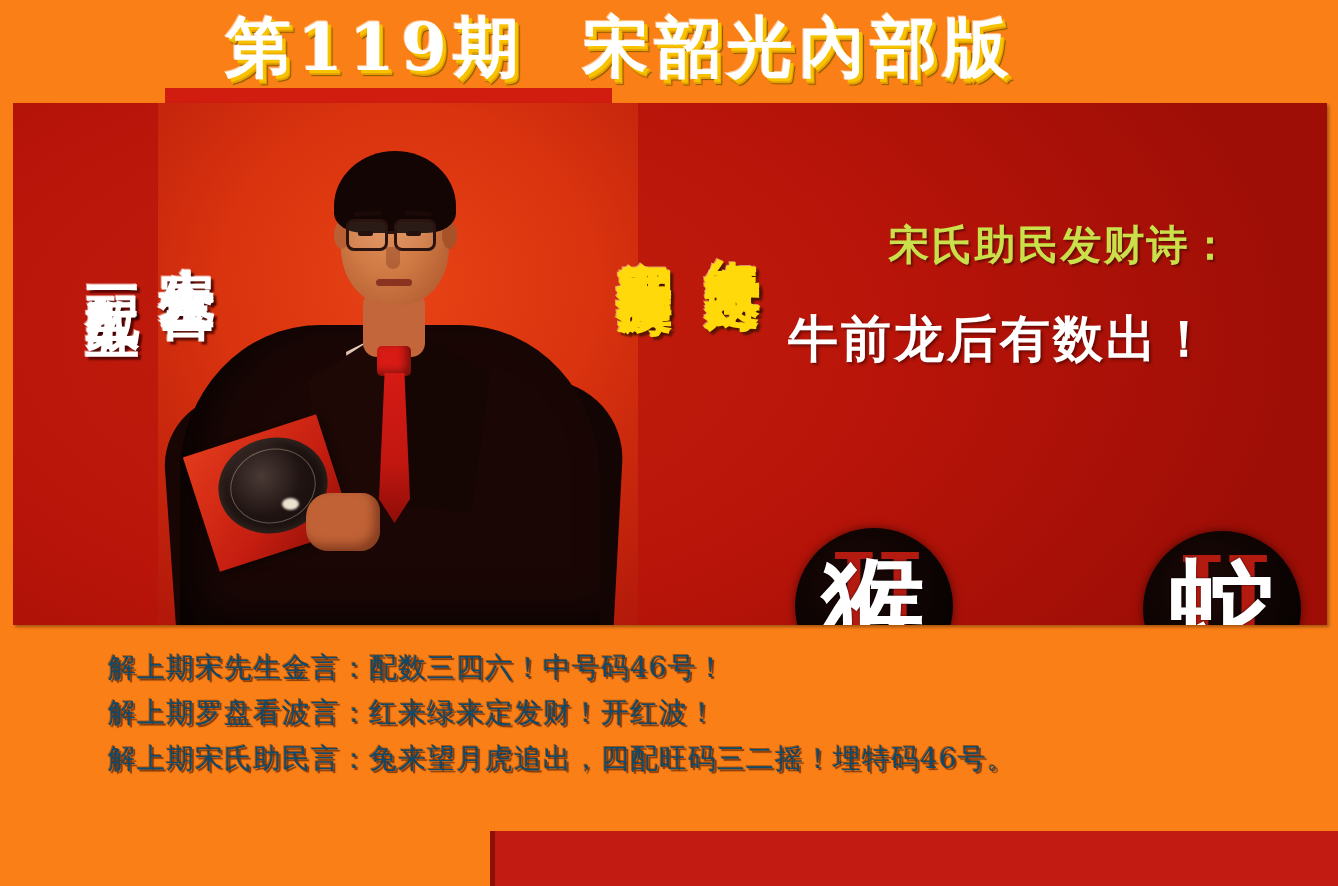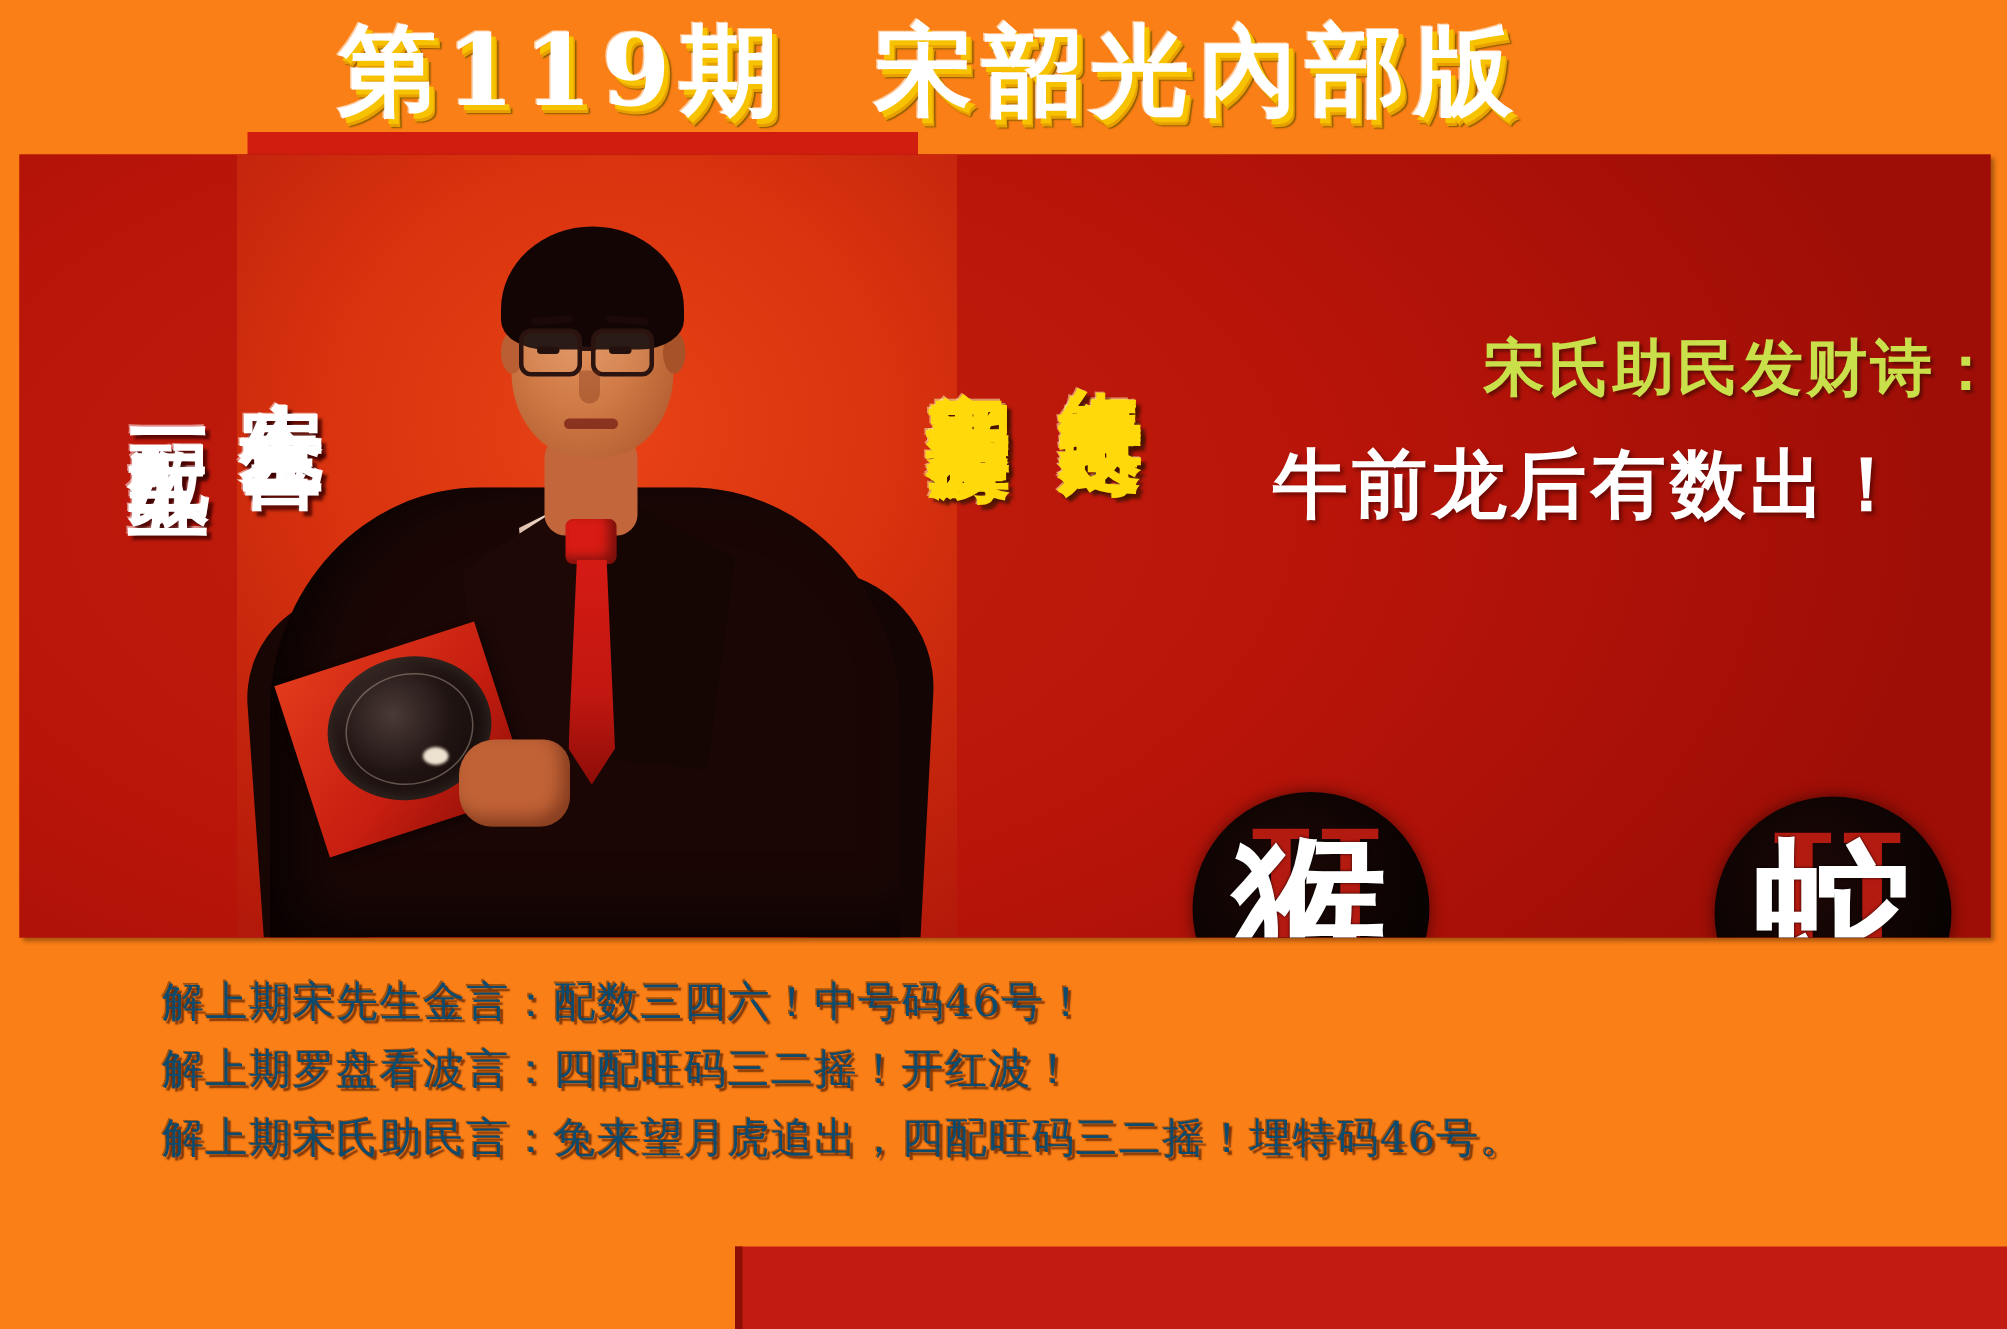--- a/index.html
+++ b/index.html
@@ -231,29 +231,29 @@
     position:absolute;
     left:775px; top:115px;
     width:545px;
     z-index:5;
     font-family:"DejaVu Serif","Liberation Serif",serif;
   }
   #poem-title {
     font-size:41px; font-weight:700;
     color:#C9E04A;
     letter-spacing:2px;
-    text-align:right;
+    text-align:center;
     text-shadow:2px 2px 2px rgba(60,10,0,.6);
-    margin-bottom:14px;
+    margin-bottom:30px;
   }
   .poem-line {
     font-size:50px; font-weight:700;
     color:#FFFFFF;
     letter-spacing:3px;
-    text-align:center;
+    text-align:left;
     line-height:1.45;
     text-shadow:2px 2px 3px rgba(50,0,0,.55);
   }
 
   
   .zodiac {
     position:absolute;
     width:158px; height:156px;
     border-radius:50%;
     background:radial-gradient(circle at 42% 36%, #1c0806 0%, #0a0302 60%, #000 100%);
@@ -370,20 +370,20 @@
     </div>
     <div class="zodiac" id="zodiac-2">
       <span class="zroman">II</span>
       <span class="zchar">蛇</span>
     </div>
 
   </div>
 
   <div id="bottom-lines">
     <div class="bline">解上期宋先生金言：配数三四六！中号码46号！</div>
-    <div class="bline">解上期罗盘看波言：四配旺码三二摇！开红波！</div>
+    <div class="bline">解上期罗盘看波言：红来绿来定发财！开红波！</div>
     <div class="bline">解上期宋氏助民言：兔来望月虎追出，四配旺码三二摇！埋特码46号。</div>
   </div>
 
   <div id="bottom-bar"></div>
   <div id="bottom-bar-edge"></div>
 
 </div>
 
 </body></html>

